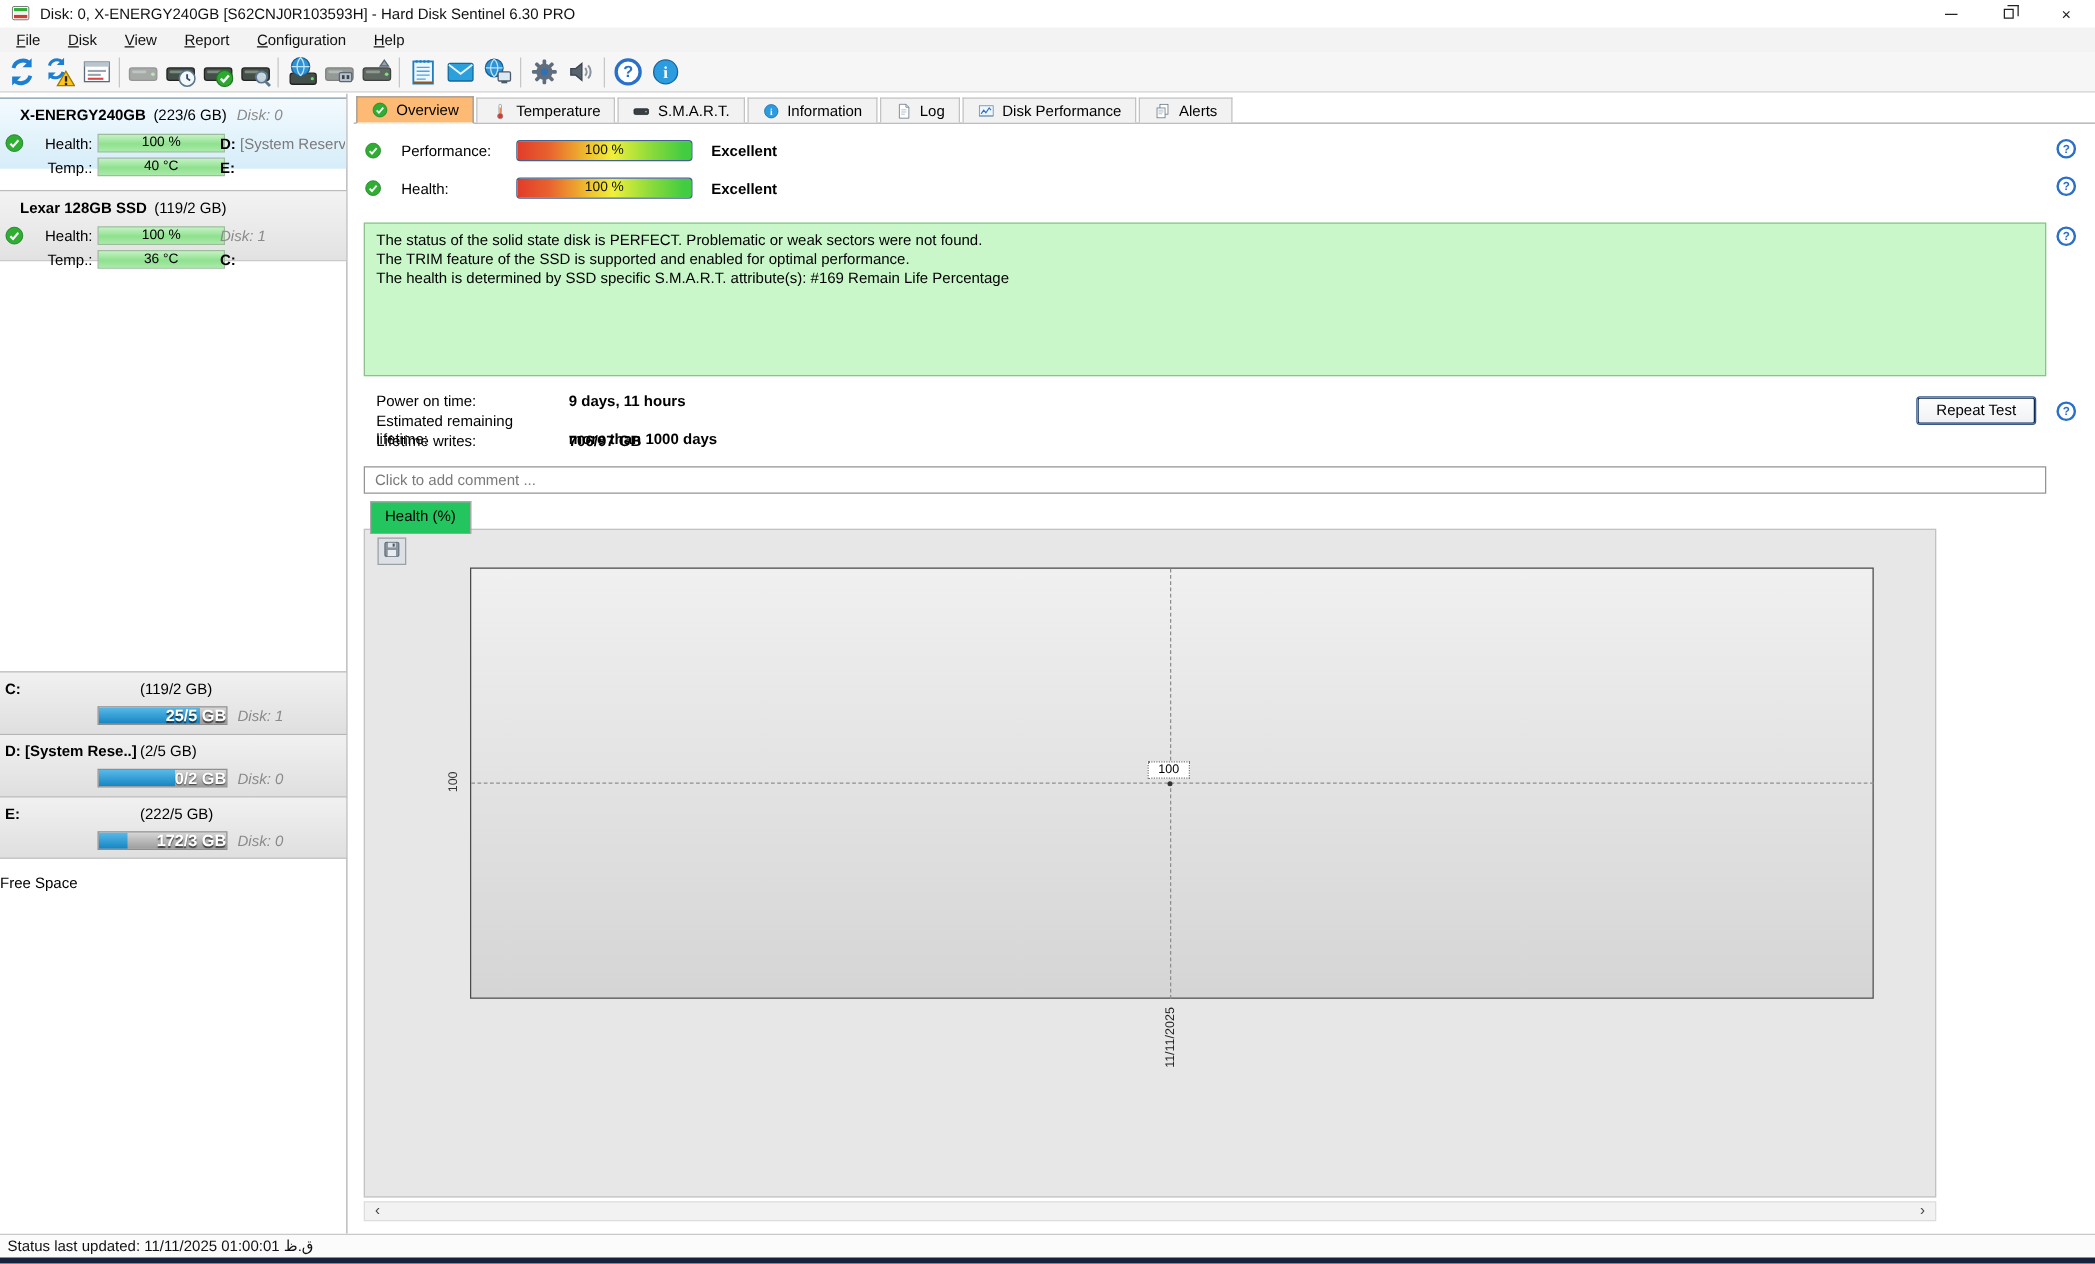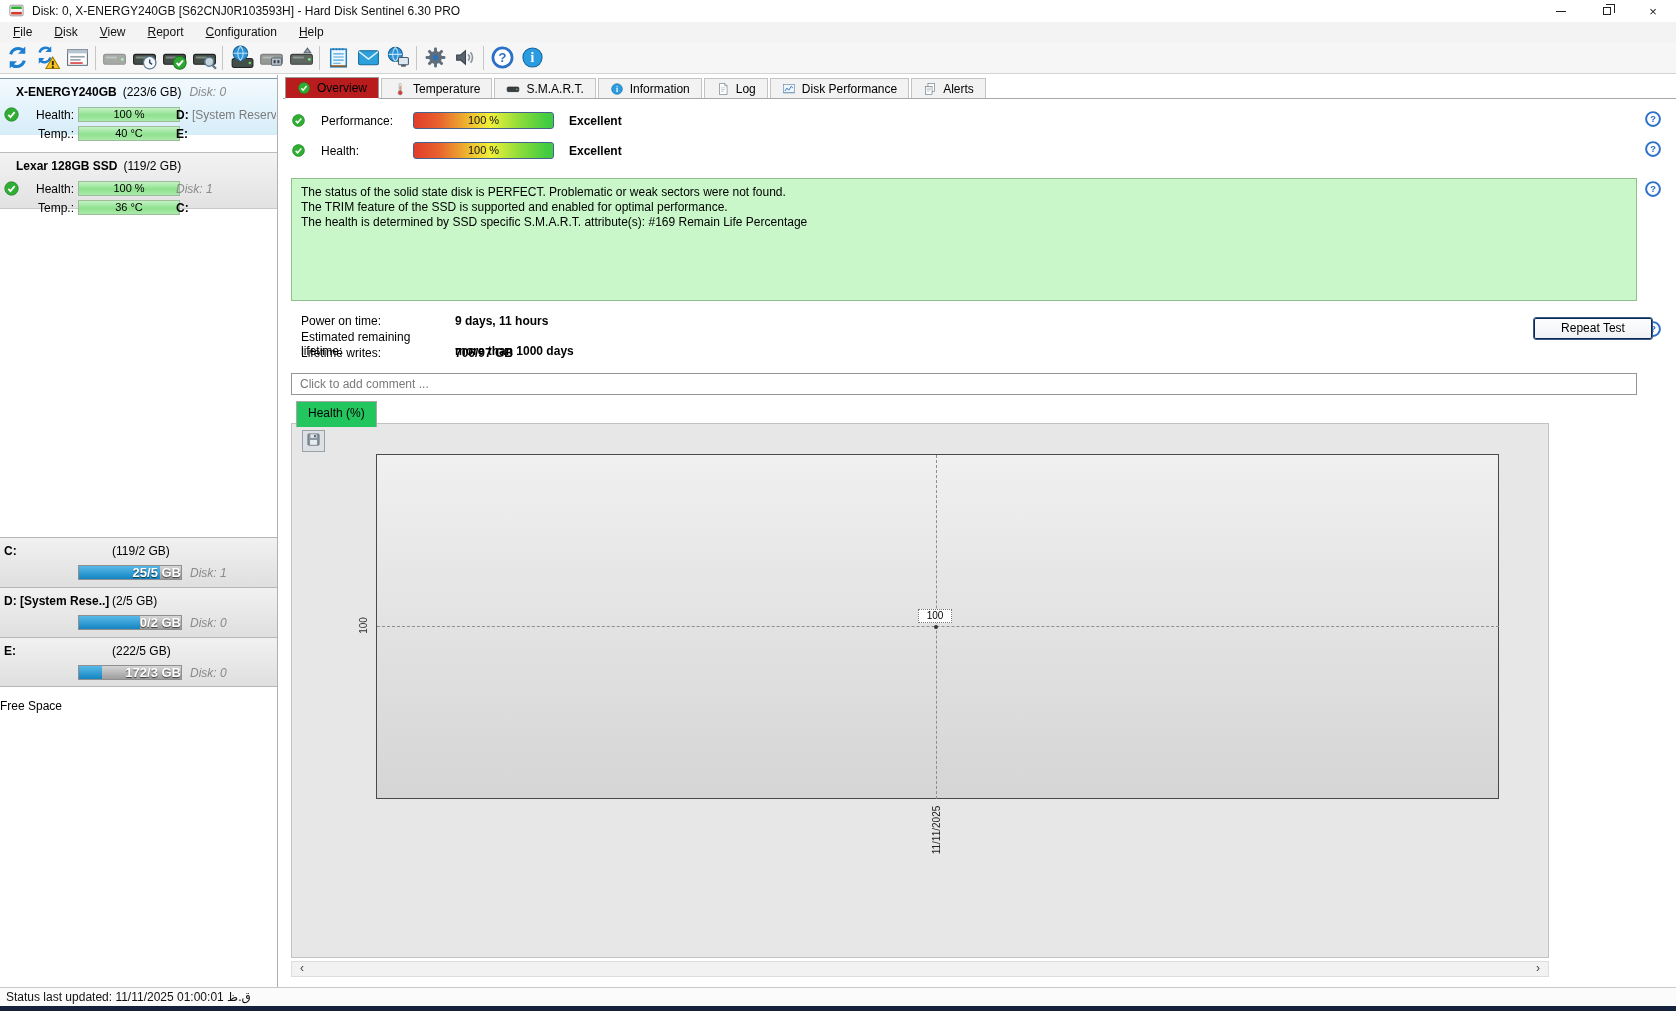--- a/index.html
+++ b/index.html
@@ -49,42 +49,42 @@
   .psize{position:absolute;left:112px;top:6px;}
   .pfl{position:absolute;left:0;top:28px;margin-top:33px;}
   .bbar{position:absolute;left:78px;top:27px;width:104px;height:15px;border:1px solid #8f8f8f;
         background:linear-gradient(180deg,#d6d6d6,#9d9d9d);overflow:hidden;}
   .bfill{position:absolute;left:0;top:0;height:100%;background:linear-gradient(180deg,#58b9e9,#1585c2);}
   .btext{position:absolute;left:0;top:0;width:100%;text-align:right;color:#fff;font-weight:bold;font-size:13px;line-height:13px;text-shadow:0 1px 1px rgba(0,0,0,.65);}
   .pnote{position:absolute;left:190px;top:28px;color:#8a8a8a;font-style:italic;}
   
   .tabstrip{position:absolute;left:283px;top:76px;right:0;height:23px;border-bottom:1px solid #a9a9a9;display:flex;align-items:flex-end;padding-left:2px;}
   .tab{display:flex;align-items:center;gap:6px;padding:0 11px;height:20px;background:#f2f2f2;border:1px solid #c3c3c3;border-bottom:none;margin-right:2px;}
-  .tab.active{background:#b91c1c;border-color:#9a9a9a;height:22px;position:relative;z-index:2;margin-bottom:-1px;border-bottom:1px solid #fff;}
+  .tab.active{background:#fdba74;border-color:#9a9a9a;height:22px;position:relative;z-index:2;margin-bottom:-1px;border-bottom:1px solid #fff;}
   .tab-ic svg{width:14px;height:14px;display:block;}
   
   .orow{position:absolute;left:291px;width:700px;height:17px;}
   .oc{position:absolute;left:0;top:1px;}
   .oc svg{width:15px;height:15px;}
   .olab{position:absolute;left:30px;top:2px;}
   .grad{position:absolute;left:122px;top:0;width:141px;height:17px;border:1px solid #46628c;border-radius:3px;
         background:linear-gradient(90deg,#e23c2a 0%,#e8622e 18%,#efc52f 42%,#eff03a 55%,#8edc3a 76%,#41cc41 96%);
         text-align:center;font-size:11px;line-height:15px;color:#111;}
   .orat{position:absolute;left:278px;top:2px;font-weight:bold;}
   .qhelp{position:absolute;left:1644px;width:18px;height:18px;}
   .qhelp svg{width:18px;height:18px;}
   
   .greenbox{position:absolute;left:291px;top:178px;width:1346px;height:123px;background:#c9f7c9;border:1px solid #8fbf8f;padding:6px 9px;line-height:15px;}
   .gb-action{font-weight:bold;margin-top:15px;}
   
   .stats{position:absolute;left:301px;top:314px;}
   .srow{height:16px;}
   .slab{display:inline-block;width:154px;}
   .sval{font-weight:bold;}
-  .repeat{position:absolute;left:1533px;top:317px;width:120px;height:23px;border:1px solid #39598c;border-radius:3px;
+  .repeat{position:absolute;left:1533px;top:317px;width:96px;height:23px;border:1px solid #39598c;border-radius:3px;
           background:linear-gradient(#fefefe,#eef1f4);font-size:12px;text-align:center;line-height:21px;box-shadow:0 0 0 1px #0a2a52 inset;}
   
   .comment{position:absolute;left:291px;top:373px;width:1346px;height:22px;border:1px solid #949494;background:#fff;
            font-family:inherit;font-size:12px;color:#333;padding:0 8px;}
   .comment::placeholder{color:#7a7a7a;opacity:1;}
   
   .charttab{position:absolute;left:296px;top:401px;height:26px;padding:0 11px;background:#22c55e;border:1px solid #a8a8a8;border-bottom:none;line-height:22px;z-index:2;}
   .card{position:absolute;left:291px;top:423px;width:1258px;height:535px;background:#e7e7e7;border:1px solid #c2c2c2;}
   .saveb{position:absolute;left:10px;top:6px;width:23px;height:22px;border:1px solid #98a0a8;background:#dde1e5;display:flex;align-items:center;justify-content:center;}
   .saveb svg{width:15px;height:15px;}

